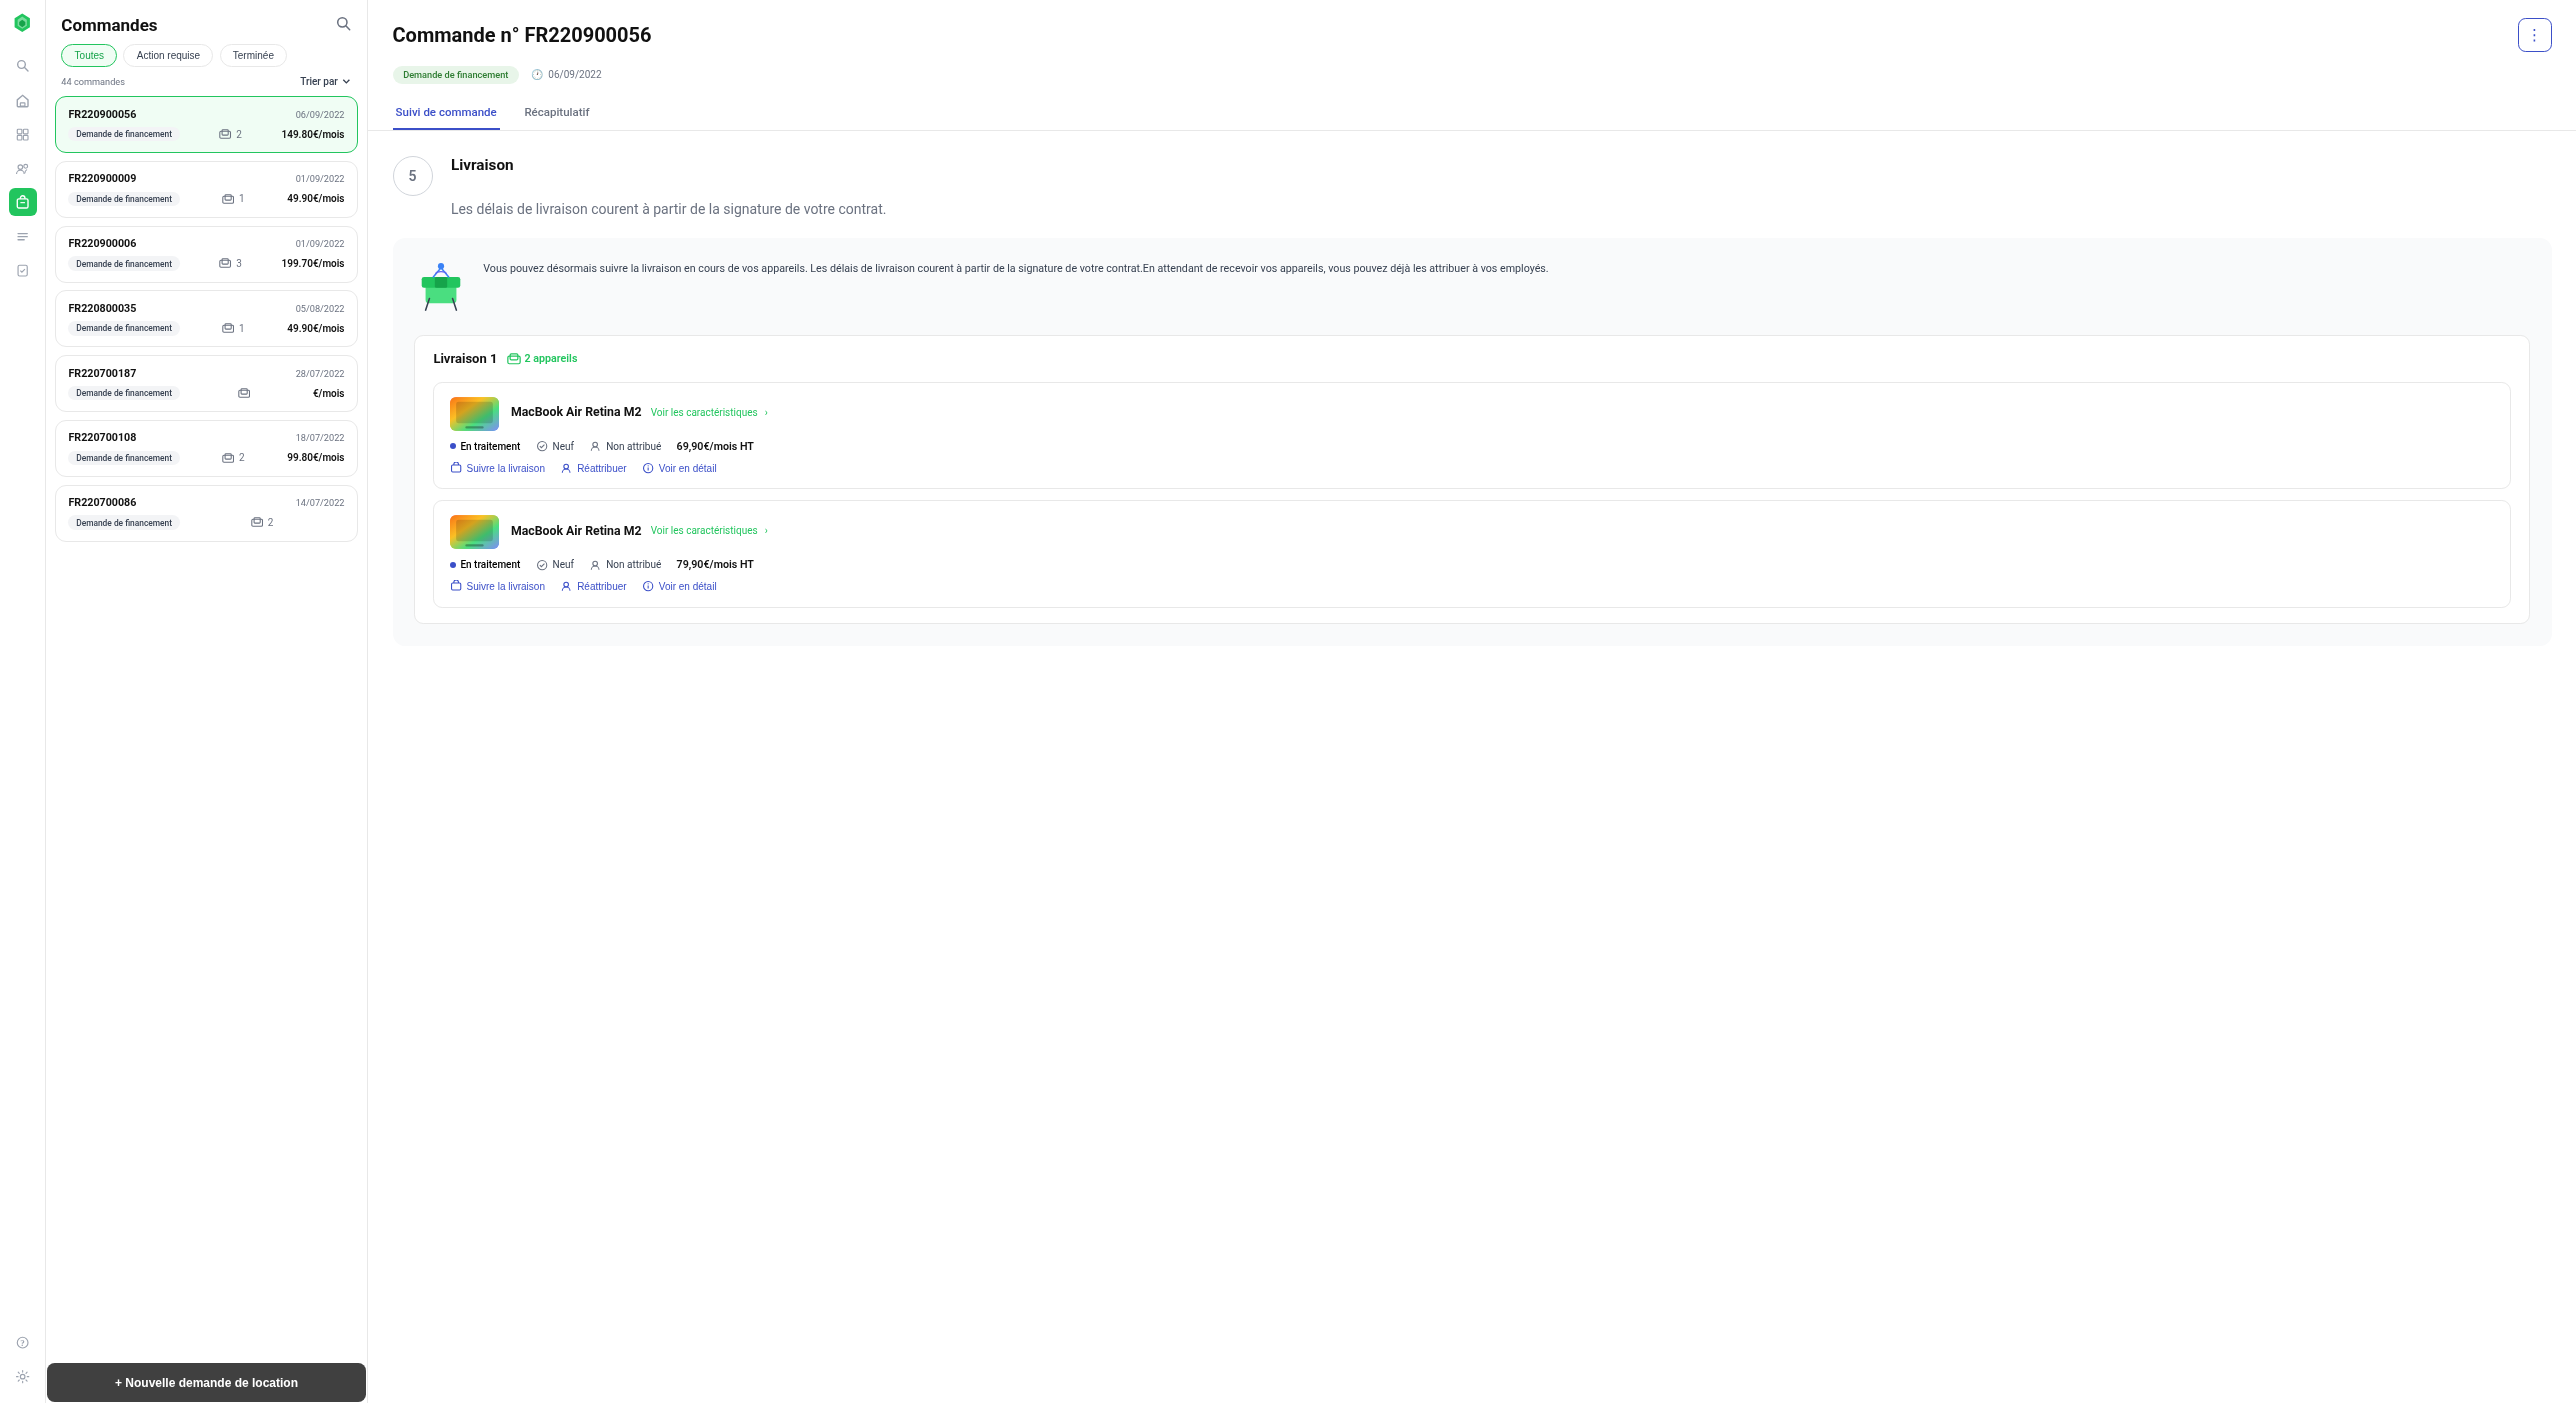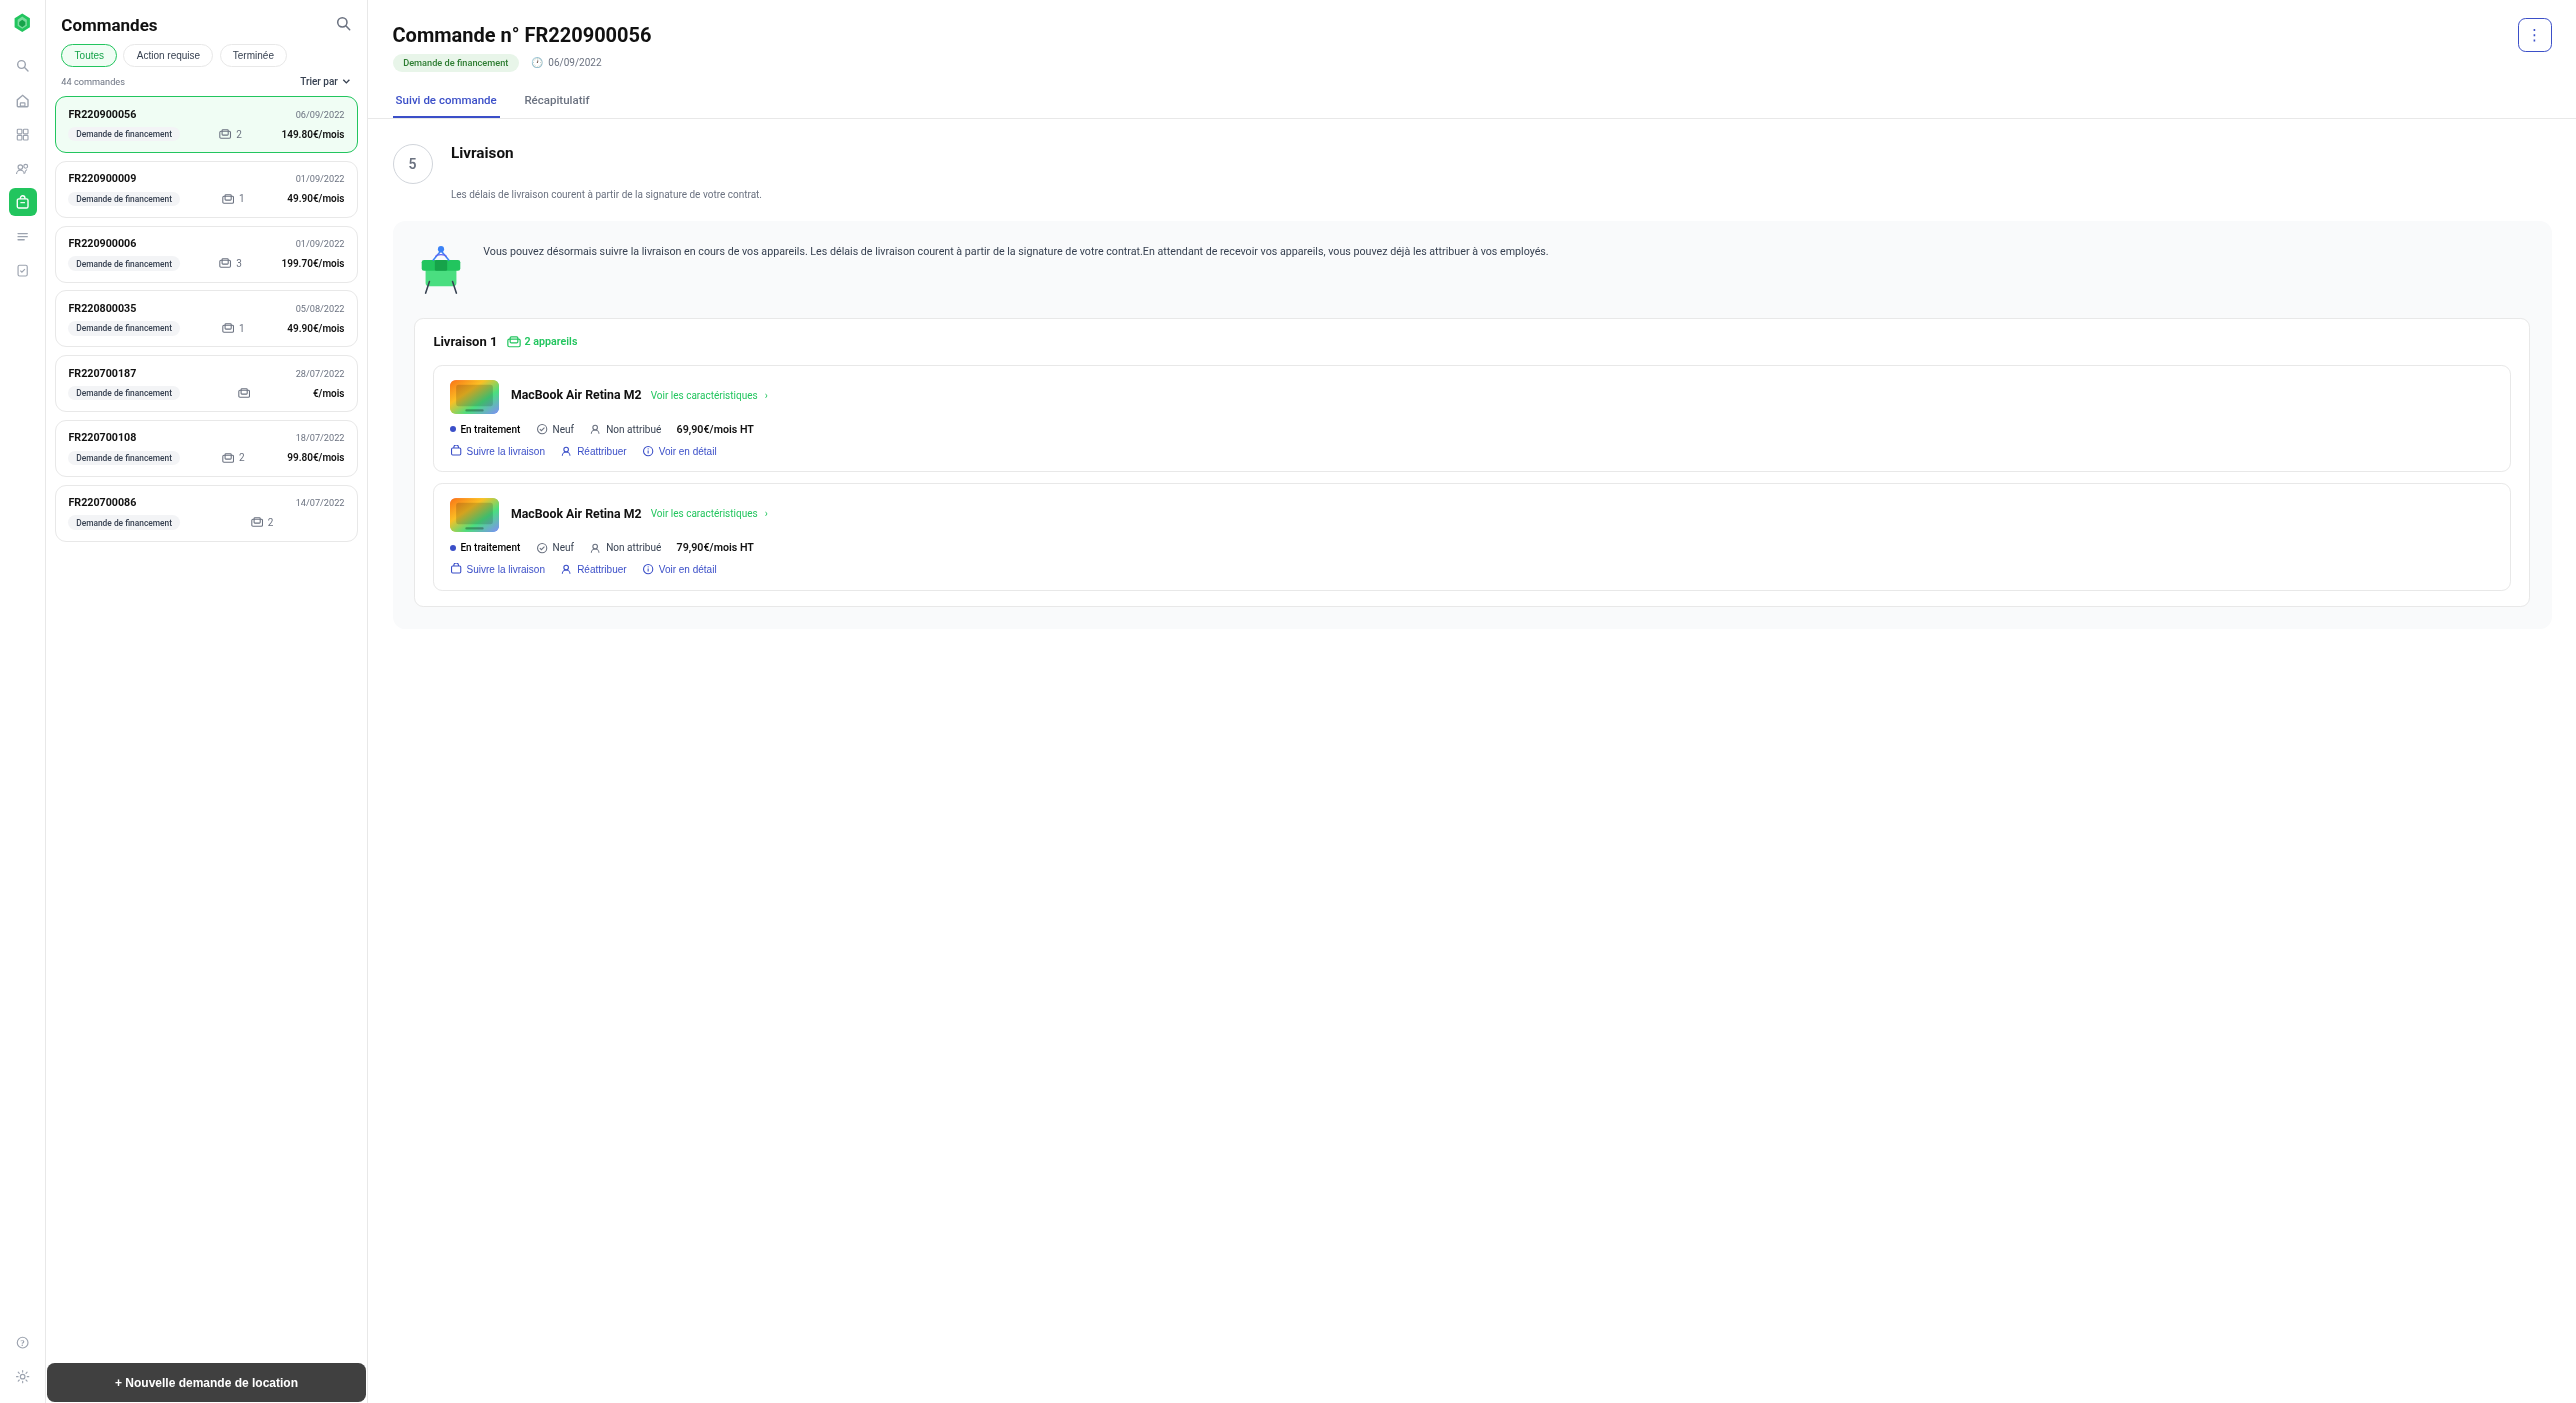--- a/index.html
+++ b/index.html
@@ -186,21 +186,21 @@
       padding: 0;
     }
     .main-header {
       padding: 18.4px 24.5px 0;
       border-bottom: 0.8px solid #e8e8e8;
     }
     .main-title-row {
       display: flex;
       align-items: center;
       justify-content: space-between;
-      margin-bottom: 2px;
+      margin-bottom: 14px;
     }
     .main-title {
       font-size: 20px;
       font-weight: 700;
       color: #111;
     }
     .more-btn {
       width: 34px;
       height: 34px;
       border: 1.5px solid #3b4fc8;
@@ -275,21 +275,21 @@
       color: #6b7280;
       flex-shrink: 0;
     }
     .delivery-info h2 {
       font-size: 15.3px;
       font-weight: 700;
       color: #111;
       margin-bottom: 4.6px;
     }
     .delivery-info p {
-      font-size: 10px;
+      font-size: 14px;
       color: #6b7280;
       margin-top: 27px;
     }
     .delivery-card {
       background: #f9fafb;
       border-radius: 12.3px;
       padding: 21.5px;
       margin-top: 21.5px;
     }
     .delivery-notice {

